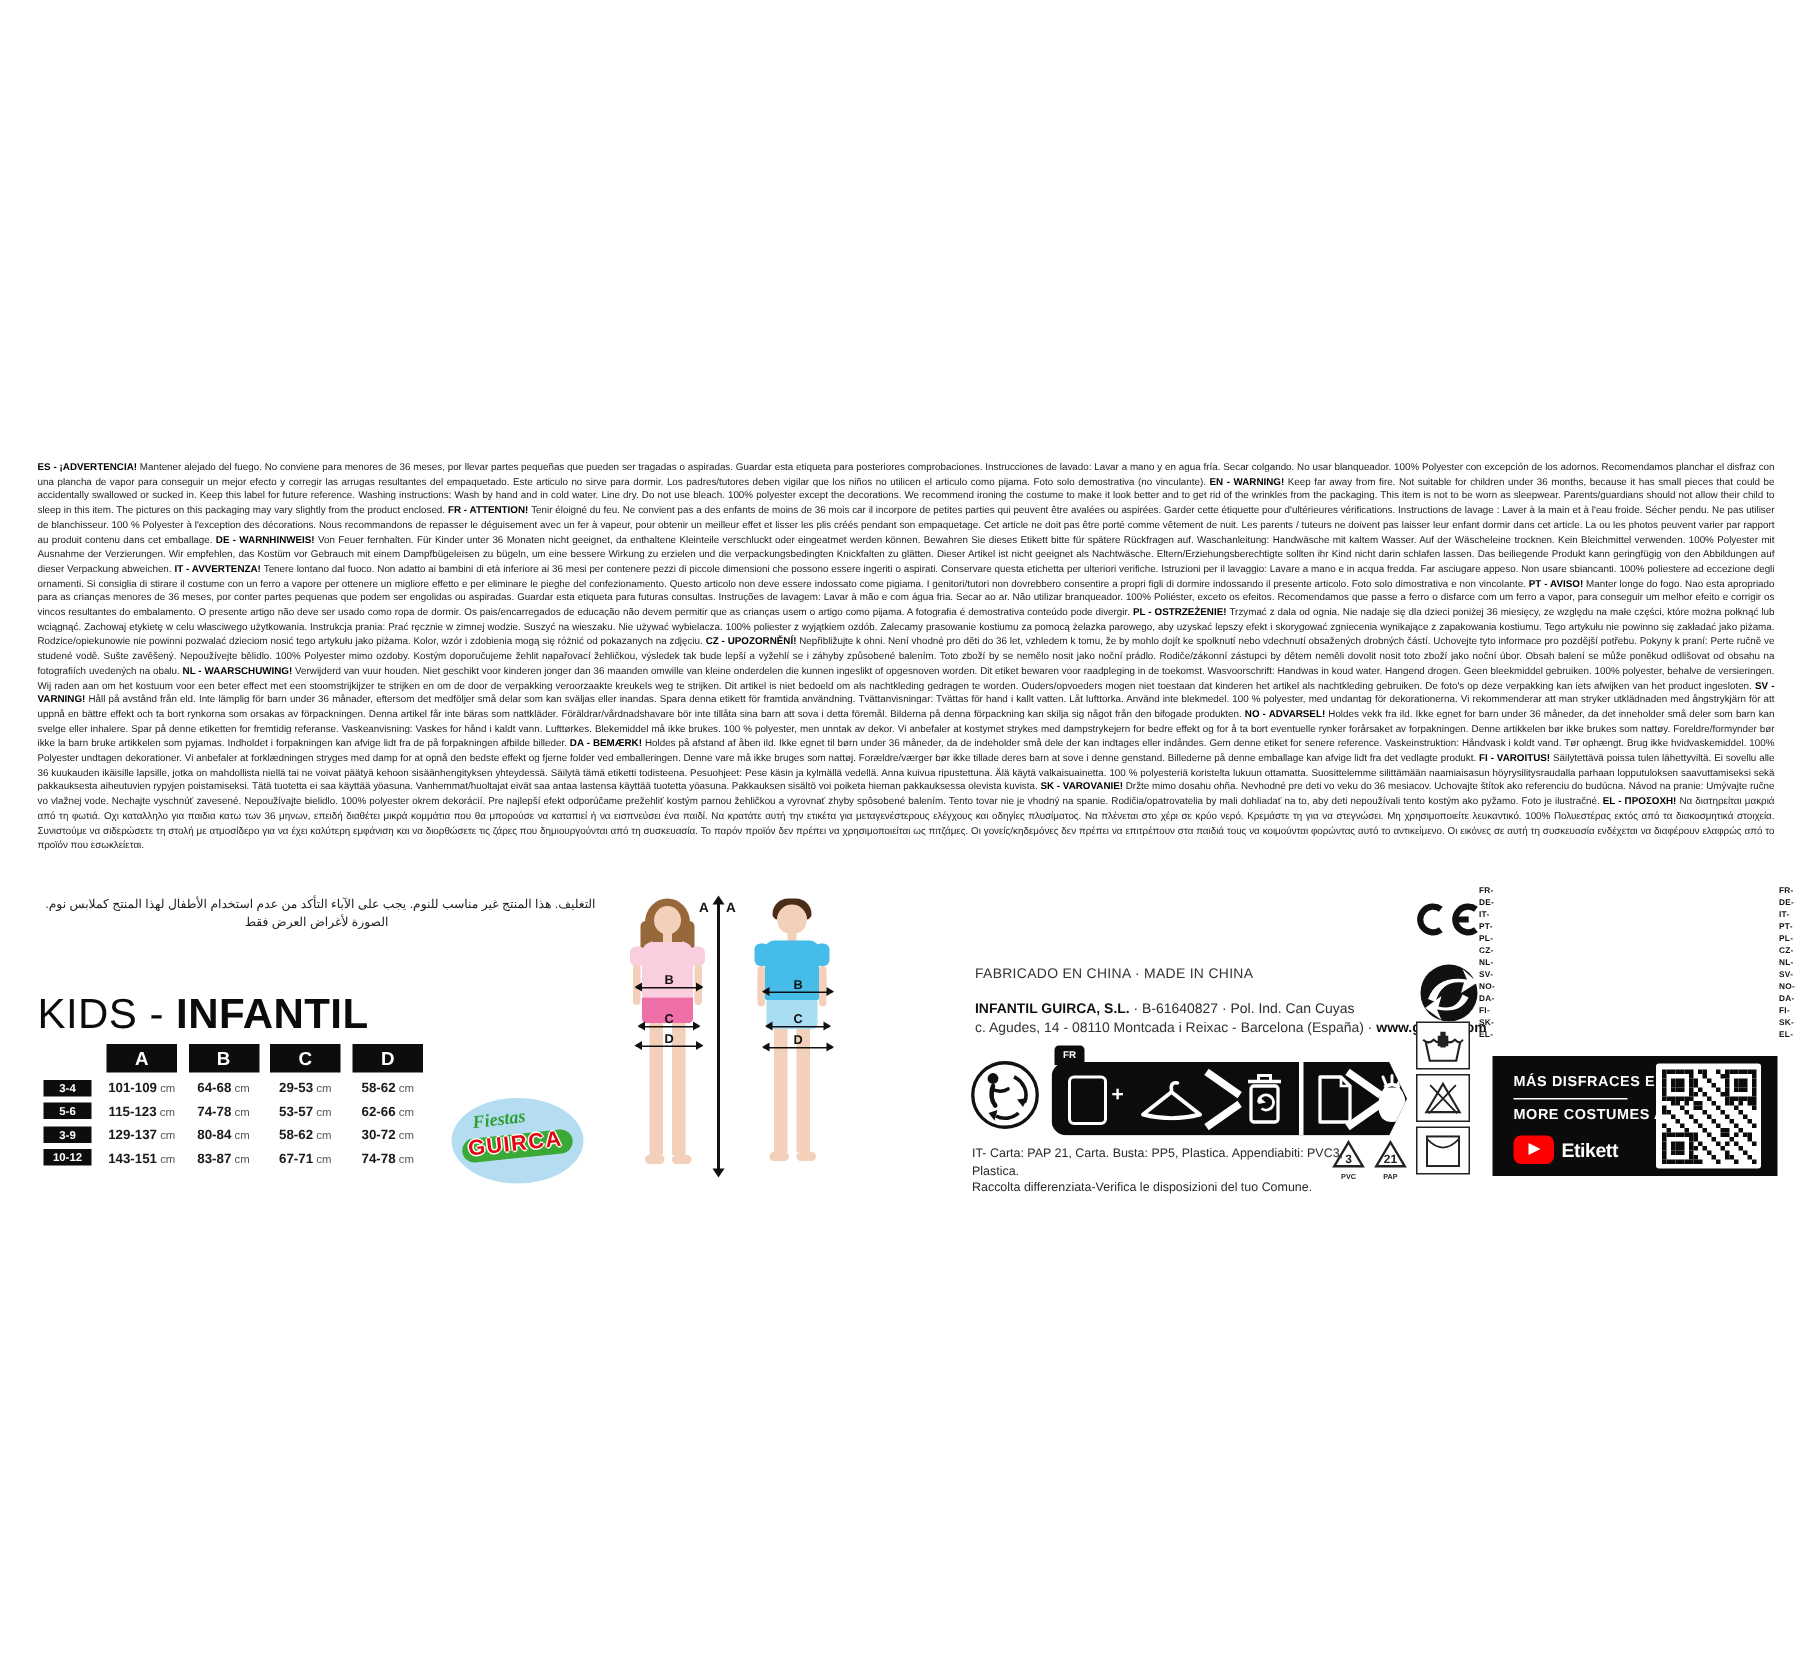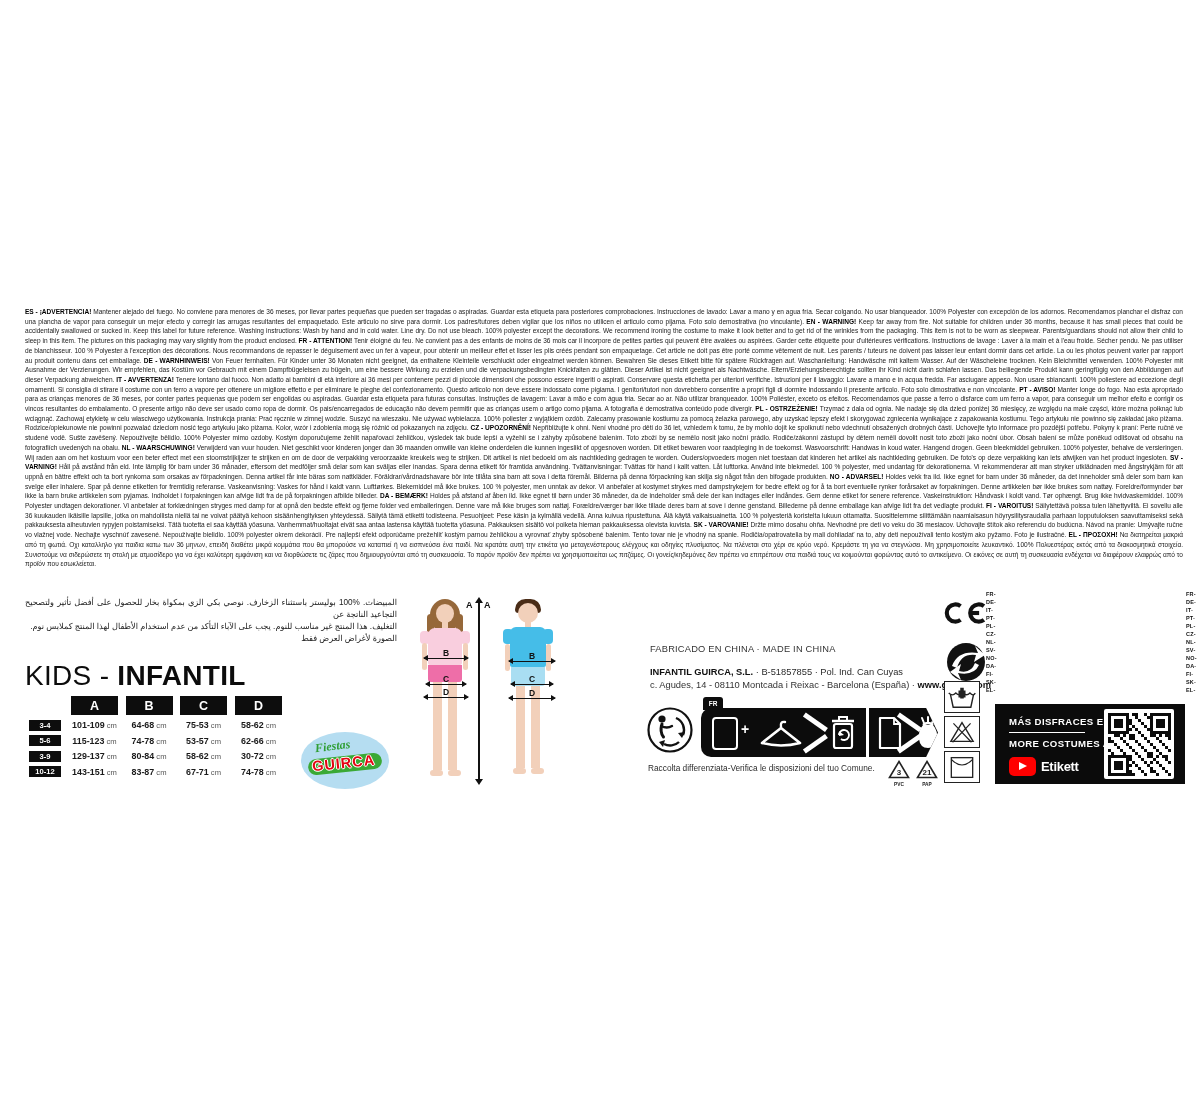--- a/index.html
+++ b/index.html
@@ -7,21 +7,21 @@
        font-family:"Liberation Sans",sans-serif;color:#1a1a1a;overflow:hidden;}
 
   
   .warnings{position:absolute;left:25px;top:307px;width:1158px;
             font-size:6.55px;line-height:9.7px;text-align:justify;color:#222;}
   .warnings b{color:#000;}
 
   
   .arabic{position:absolute;left:25px;top:597px;width:372px;direction:rtl;
           font-size:8.2px;line-height:12px;text-align:justify;color:#222;}
-  .arabic div:last-child{}
+  .arabic div:last-child{text-align:center;}
 
   
   .figs{position:absolute;left:413px;top:598px;width:175px;height:200px;}
   .figs *{position:absolute;}
   .skin{background:#f2d0ba;}
   .varrow{left:65px;top:4px;width:2px;height:178px;background:#111;}
   .varrow:before,.varrow:after{content:"";position:absolute;left:-3px;border-left:4px solid transparent;border-right:4px solid transparent;}
   .varrow:before{top:-5px;border-bottom:6px solid #111;}
   .varrow:after{bottom:-5px;border-top:6px solid #111;}
   .alab{font-size:9px;font-weight:bold;color:#111;top:2px;}
@@ -103,21 +103,20 @@
   .ytword{color:#fff;font-weight:bold;font-size:13px;letter-spacing:-.3px;}
   .qr{position:absolute;left:1104px;top:709px;width:70px;height:70px;background:#fff;border-radius:2px;}
   .qr .c{position:absolute;background:#0b0b0b;width:3px;height:3px;}
 </style>
 </head>
 <body>
 
 <div class="warnings"><b>ES - ¡ADVERTENCIA! </b><span>Mantener alejado del fuego. No conviene para menores de 36 meses, por llevar partes pequeñas que pueden ser tragadas o aspiradas. Guardar esta etiqueta para posteriores comprobaciones. Instrucciones de lavado: Lavar a mano y en agua fría. Secar colgando. No usar blanqueador. 100% Polyester con excepción de los adornos. Recomendamos planchar el disfraz con una plancha de vapor para conseguir un mejor efecto y corregir las arrugas resultantes del empaquetado. Este articulo no sirve para dormir. Los padres/tutores deben vigilar que los niños no utilicen el articulo como pijama. Foto solo demostrativa (no vinculante). </span><b>EN - WARNING! </b><span>Keep far away from fire. Not suitable for children under 36 months, because it has small pieces that could be accidentally swallowed or sucked in. Keep this label for future reference. Washing instructions: Wash by hand and in cold water. Line dry. Do not use bleach. 100% polyester except the decorations. We recommend ironing the costume to make it look better and to get rid of the wrinkles from the packaging. This item is not to be worn as sleepwear. Parents/guardians should not allow their child to sleep in this item. The pictures on this packaging may vary slightly from the product enclosed. </span><b>FR - ATTENTION! </b><span>Tenir éloigné du feu. Ne convient pas a des enfants de moins de 36 mois car il incorpore de petites parties qui peuvent être avalées ou aspirées. Garder cette étiquette pour d'ultérieures vérifications. Instructions de lavage : Laver à la main et à l'eau froide. Sécher pendu. Ne pas utiliser de blanchisseur. 100 % Polyester à l'exception des décorations. Nous recommandons de repasser le déguisement avec un fer à vapeur, pour obtenir un meilleur effet et lisser les plis créés pendant son empaquetage. Cet article ne doit pas être porté comme vêtement de nuit. Les parents / tuteurs ne doivent pas laisser leur enfant dormir dans cet article. La ou les photos peuvent varier par rapport au produit contenu dans cet emballage. </span><b>DE - WARNHINWEIS! </b><span>Von Feuer fernhalten. Für Kinder unter 36 Monaten nicht geeignet, da enthaltene Kleinteile verschluckt oder eingeatmet werden können. Bewahren Sie dieses Etikett bitte für spätere Rückfragen auf. Waschanleitung: Handwäsche mit kaltem Wasser. Auf der Wäscheleine trocknen. Kein Bleichmittel verwenden. 100% Polyester mit Ausnahme der Verzierungen. Wir empfehlen, das Kostüm vor Gebrauch mit einem Dampfbügeleisen zu bügeln, um eine bessere Wirkung zu erzielen und die verpackungsbedingten Knickfalten zu glätten. Dieser Artikel ist nicht geeignet als Nachtwäsche. Eltern/Erziehungsberechtigte sollten ihr Kind nicht darin schlafen lassen. Das beiliegende Produkt kann geringfügig von den Abbildungen auf dieser Verpackung abweichen. </span><b>IT - AVVERTENZA! </b><span>Tenere lontano dal fuoco. Non adatto ai bambini di età inferiore ai 36 mesi per contenere pezzi di piccole dimensioni che possono essere ingeriti o aspirati. Conservare questa etichetta per ulteriori verifiche. Istruzioni per il lavaggio: Lavare a mano e in acqua fredda. Far asciugare appeso. Non usare sbiancanti. 100% poliestere ad eccezione degli ornamenti. Si consiglia di stirare il costume con un ferro a vapore per ottenere un migliore effetto e per eliminare le pieghe del confezionamento. Questo articolo non deve essere indossato come pigiama. I genitori/tutori non dovrebbero consentire a propri figli di dormire indossando il presente articolo. Foto solo dimostrativa e non vincolante. </span><b>PT - AVISO! </b><span>Manter longe do fogo. Nao esta apropriado para as crianças menores de 36 meses, por conter partes pequenas que podem ser engolidas ou aspiradas. Guardar esta etiqueta para futuras consultas. Instruções de lavagem: Lavar à mão e com água fria. Secar ao ar. Não utilizar branqueador. 100% Poliéster, exceto os efeitos. Recomendamos que passe a ferro o disfarce com um ferro a vapor, para conseguir um melhor efeito e corrigir os vincos resultantes do embalamento. O presente artigo não deve ser usado como ropa de dormir. Os pais/encarregados de educação não devem permitir que as crianças usem o artigo como pijama. A fotografia é demostrativa conteúdo pode divergir. </span><b>PL - OSTRZEŻENIE! </b><span>Trzymać z dala od ognia. Nie nadaje się dla dzieci poniżej 36 miesięcy, ze względu na małe części, które można połknąć lub wciągnąć. Zachowaj etykietę w celu własciwego użytkowania. Instrukcja prania: Prać ręcznie w zimnej wodzie. Suszyć na wieszaku. Nie używać wybielacza. 100% poliester z wyjątkiem ozdób. Zalecamy prasowanie kostiumu za pomocą żelazka parowego, aby uzyskać lepszy efekt i skorygować zgniecenia wynikające z zapakowania kostiumu. Tego artykułu nie powinno się zakładać jako piżama. Rodzice/opiekunowie nie powinni pozwalać dzieciom nosić tego artykułu jako piżama. Kolor, wzór i zdobienia mogą się różnić od pokazanych na zdjęciu. </span><b>CZ - UPOZORNĚNÍ! </b><span>Nepřibližujte k ohni. Není vhodné pro děti do 36 let, vzhledem k tomu, že by mohlo dojít ke spolknutí nebo vdechnutí obsažených drobných částí. Uchovejte tyto informace pro pozdější potřebu. Pokyny k praní: Perte ručně ve studené vodě. Sušte zavěšený. Nepoužívejte bělidlo. 100% Polyester mimo ozdoby. Kostým doporučujeme žehlit napařovací žehličkou, výsledek tak bude lepší a vyžehlí se i záhyby způsobené balením. Toto zboží by se nemělo nosit jako noční prádlo. Rodiče/zákonní zástupci by dětem neměli dovolit nosit toto zboží jako noční úbor. Obsah balení se může poněkud odlišovat od obsahu na fotografiích uvedených na obalu. </span><b>NL - WAARSCHUWING! </b><span>Verwijderd van vuur houden. Niet geschikt voor kinderen jonger dan 36 maanden omwille van kleine onderdelen die kunnen ingeslikt of opgesnoven worden. Dit etiket bewaren voor raadpleging in de toekomst. Wasvoorschrift: Handwas in koud water. Hangend drogen. Geen bleekmiddel gebruiken. 100% polyester, behalve de versieringen. Wij raden aan om het kostuum voor een beter effect met een stoomstrijkijzer te strijken en om de door de verpakking veroorzaakte kreukels weg te strijken. Dit artikel is niet bedoeld om als nachtkleding gedragen te worden. Ouders/opvoeders mogen niet toestaan dat kinderen het artikel als nachtkleding gebruiken. De foto's op deze verpakking kan iets afwijken van het product ingesloten. </span><b>SV - VARNING! </b><span>Håll på avstånd från eld. Inte lämplig för barn under 36 månader, eftersom det medföljer små delar som kan sväljas eller inandas. Spara denna etikett för framtida användning. Tvättanvisningar: Tvättas för hand i kallt vatten. Låt lufttorka. Använd inte blekmedel. 100 % polyester, med undantag för dekorationerna. Vi rekommenderar att man stryker utklädnaden med ångstrykjärn för att uppnå en bättre effekt och ta bort rynkorna som orsakas av förpackningen. Denna artikel får inte bäras som nattkläder. Föräldrar/vårdnadshavare bör inte tillåta sina barn att sova i detta föremål. Bilderna på denna förpackning kan skilja sig något från den bifogade produkten. </span><b>NO - ADVARSEL! </b><span>Holdes vekk fra ild. Ikke egnet for barn under 36 måneder, da det inneholder små deler som barn kan svelge eller inhalere. Spar på denne etiketten for fremtidig referanse. Vaskeanvisning: Vaskes for hånd i kaldt vann. Lufttørkes. Blekemiddel må ikke brukes. 100 % polyester, men unntak av dekor. Vi anbefaler at kostymet strykes med dampstrykejern for bedre effekt og for å ta bort eventuelle rynker forårsaket av forpakningen. Denne artikkelen bør ikke brukes som nattøy. Foreldre/formynder bør ikke la barn bruke artikkelen som pyjamas. Indholdet i forpakningen kan afvige lidt fra de på forpakningen afbilde billeder. </span><b>DA - BEMÆRK! </b><span>Holdes på afstand af åben ild. Ikke egnet til børn under 36 måneder, da de indeholder små dele der kan indtages eller indåndes. Gem denne etiket for senere reference. Vaskeinstruktion: Håndvask i koldt vand. Tør ophængt. Brug ikke hvidvaskemiddel. 100% Polyester undtagen dekorationer. Vi anbefaler at forklædningen stryges med damp for at opnå den bedste effekt og fjerne folder ved emballeringen. Denne vare må ikke bruges som nattøj. Forældre/værger bør ikke tillade deres barn at sove i denne genstand. Billederne på denne emballage kan afvige lidt fra det vedlagte produkt. </span><b>FI - VAROITUS! </b><span>Säilytettävä poissa tulen lähettyviltä. Ei sovellu alle 36 kuukauden ikäisille lapsille, jotka on mahdollista niellä tai ne voivat päätyä kehoon sisäänhengityksen yhteydessä. Säilytä tämä etiketti todisteena. Pesuohjeet: Pese käsin ja kylmällä vedellä. Anna kuivua ripustettuna. Älä käytä valkaisuainetta. 100 % polyesteriä koristelta lukuun ottamatta. Suosittelemme silittämään naamiaisasun höyrysilitysraudalla parhaan lopputuloksen saavuttamiseksi sekä pakkauksesta aiheutuvien rypyjen poistamiseksi. Tätä tuotetta ei saa käyttää yöasuna. Vanhemmat/huoltajat eivät saa antaa lastensa käyttää tuotetta yöasuna. Pakkauksen sisältö voi poiketa hieman pakkauksessa olevista kuvista. </span><b>SK - VAROVANIE! </b><span>Držte mimo dosahu ohňa. Nevhodné pre deti vo veku do 36 mesiacov. Uchovajte štítok ako referenciu do budúcna. Návod na pranie: Umývajte ručne vo vlažnej vode. Nechajte vyschnúť zavesené. Nepoužívajte bielidlo. 100% polyester okrem dekorácií. Pre najlepší efekt odporúčame prežehliť kostým parnou žehličkou a vyrovnať zhyby spôsobené balením. Tento tovar nie je vhodný na spanie. Rodičia/opatrovatelia by mali dohliadať na to, aby deti nepoužívali tento kostým ako pyžamo. Foto je ilustračné. </span><b>EL - ΠΡΟΣΟΧΗ! </b><span>Να διατηρείται μακριά από τη φωτιά. Οχι καταλληλο για παιδια κατω των 36 μηνων, επειδή διαθέτει μικρά κομμάτια που θα μπορούσε να καταπιεί ή να εισπνεύσει ένα παιδί. Να κρατάτε αυτή την ετικέτα για μεταγενέστερους ελέγχους και οδηγίες πλυσίματος. Να πλένεται στο χέρι σε κρύο νερό. Κρεμάστε τη για να στεγνώσει. Μη χρησιμοποιείτε λευκαντικό. 100% Πολυεστέρας εκτός από τα διακοσμητικά στοιχεία. Συνιστούμε να σιδερώσετε τη στολή με ατμοσίδερο για να έχει καλύτερη εμφάνιση και να διορθώσετε τις ζάρες που δημιουργούνται από τη συσκευασία. Το παρόν προϊόν δεν πρέπει να χρησιμοποιείται ως πιτζάμες. Οι γονείς/κηδεμόνες δεν πρέπει να επιτρέπουν στα παιδιά τους να κοιμούνται φορώντας αυτό το αντικείμενο. Οι εικόνες σε αυτή τη συσκευασία ενδέχεται να διαφέρουν ελαφρώς από το προϊόν που εσωκλείεται. </span></div>
 
 <div class="arabic">
-    <div>المبيضات. %100 بوليستر باستثناء الزخارف. نوصي بكي الزي بمكواة بخار للحصول على أفضل تأثير ولتصحيح التجاعيد الناتجة عن</div>
     <div>التغليف. هذا المنتج غير مناسب للنوم. يجب على الآباء التأكد من عدم استخدام الأطفال لهذا المنتج كملابس نوم.</div>
     <div>الصورة لأغراض العرض فقط</div>
   </div>
 
 <div class="figs">
 
   <div style="position:absolute;left:0;top:0;width:62px;height:185px;">
     <div style="left:17px;top:1px;width:30px;height:32px;background:#96683a;border-radius:50% 50% 42% 42%;"></div>
     <div style="left:14px;top:16px;width:7px;height:29px;background:#96683a;border-radius:4px;"></div>
     <div style="left:43px;top:16px;width:7px;height:29px;background:#96683a;border-radius:4px;"></div>
@@ -191,21 +190,21 @@
       <div class="hbox">C</div>
     </div>
     <div class="cell">
       <div class="hbox">D</div>
     </div>
     <div class="sboxw">
       <div class="sbox">3-4</div>
     </div>
     <div class="val"><span>101-109</span><span class="unit"> cm</span></div>
     <div class="val"><span>64-68</span><span class="unit"> cm</span></div>
-    <div class="val"><span>75-53</span><span class="unit"> cm</span></div>
+    <div class="val"><span>29-53</span><span class="unit"> cm</span></div>
     <div class="val"><span>58-62</span><span class="unit"> cm</span></div>
     <div class="sboxw">
       <div class="sbox">5-6</div>
     </div>
     <div class="val"><span>115-123</span><span class="unit"> cm</span></div>
     <div class="val"><span>74-78</span><span class="unit"> cm</span></div>
     <div class="val"><span>53-57</span><span class="unit"> cm</span></div>
     <div class="val"><span>62-66</span><span class="unit"> cm</span></div>
     <div class="sboxw">
       <div class="sbox">3-9</div>
@@ -224,21 +223,21 @@
   </div>
 
 <div class="glogo">
   <span class="script">Fiestas</span>
   <span class="ribbon"></span>
   <span class="gname">GUIRCA</span>
 </div>
 
 <div class="made">
   <div class="l1">FABRICADO EN CHINA · MADE IN CHINA</div>
-  <div class="l2"><b>INFANTIL GUIRCA, S.L.</b><span> · B-51857855 · Pol. Ind. Can Cuyas</span></div>
+  <div class="l2"><b>INFANTIL GUIRCA, S.L.</b><span> · B-61640827 · Pol. Ind. Can Cuyas</span></div>
   <div><span>c. Agudes, 14 - 08110 Montcada i Reixac - Barcelona (España) · </span><b>www.guirca.com</b></div>
 </div>
 
 <div class="recyc">
   <svg style="left:0;top:9px;" width="48" height="48" viewBox="0 0 48 48">
     <circle cx="24" cy="24" r="21.5" fill="none" stroke="#111" stroke-width="2.2"></circle>
     <circle cx="16" cy="13" r="3.6" fill="#111"></circle>
     <path d="M16 18 q-2.5 8 1.5 13" fill="none" stroke="#111" stroke-width="3" stroke-linecap="round"></path>
     <path d="M15 20 q6 3 11 0" fill="none" stroke="#111" stroke-width="2.4" stroke-linecap="round"></path>
     <path d="M30 12 a13 13 0 0 1 7 17" fill="none" stroke="#111" stroke-width="2.4"></path>
@@ -275,20 +274,21 @@
         <i style="left:206px;top:22px;transform:rotate(55deg);"></i>
     </span>
     <svg style="left:214px;top:6px;" width="26" height="38" viewBox="0 0 26 38">
       <path d="M8 11 Q3 17 4 25 Q5 34 13 34 Q21 34 22 25 Q23 17 18 11 Z" fill="#fff"></path>
       <path d="M8 11 Q13 7 18 11" fill="none" stroke="#fff" stroke-width="2.4"></path>
       <path d="M9 9 l-2 -5 M13 8 v-5 M17 9 l2 -5" stroke="#fff" stroke-width="2" stroke-linecap="round"></path>
     </svg>
   </div>
 </div>
 <div class="itnote">
+  <div>IT- Carta: PAP 21, Carta. Busta: PP5, Plastica. Appendiabiti: PVC3, Plastica.</div>
   <div>Raccolta differenziata-Verifica le disposizioni del tuo Comune.</div>
 </div>
 <div class="tris">
   <div class="tri">
     <svg width="22" height="19" viewBox="0 0 22 19">
       <path d="M11 1.5 L20.5 17.5 H1.5 Z" fill="none" stroke="#222" stroke-width="1.6"></path>
       <text x="11" y="15" font-size="8" font-weight="bold" text-anchor="middle" fill="#222" font-family="Liberation Sans, sans-serif">3</text>
     </svg>
     <div class="mat">PVC</div>
   </div>

